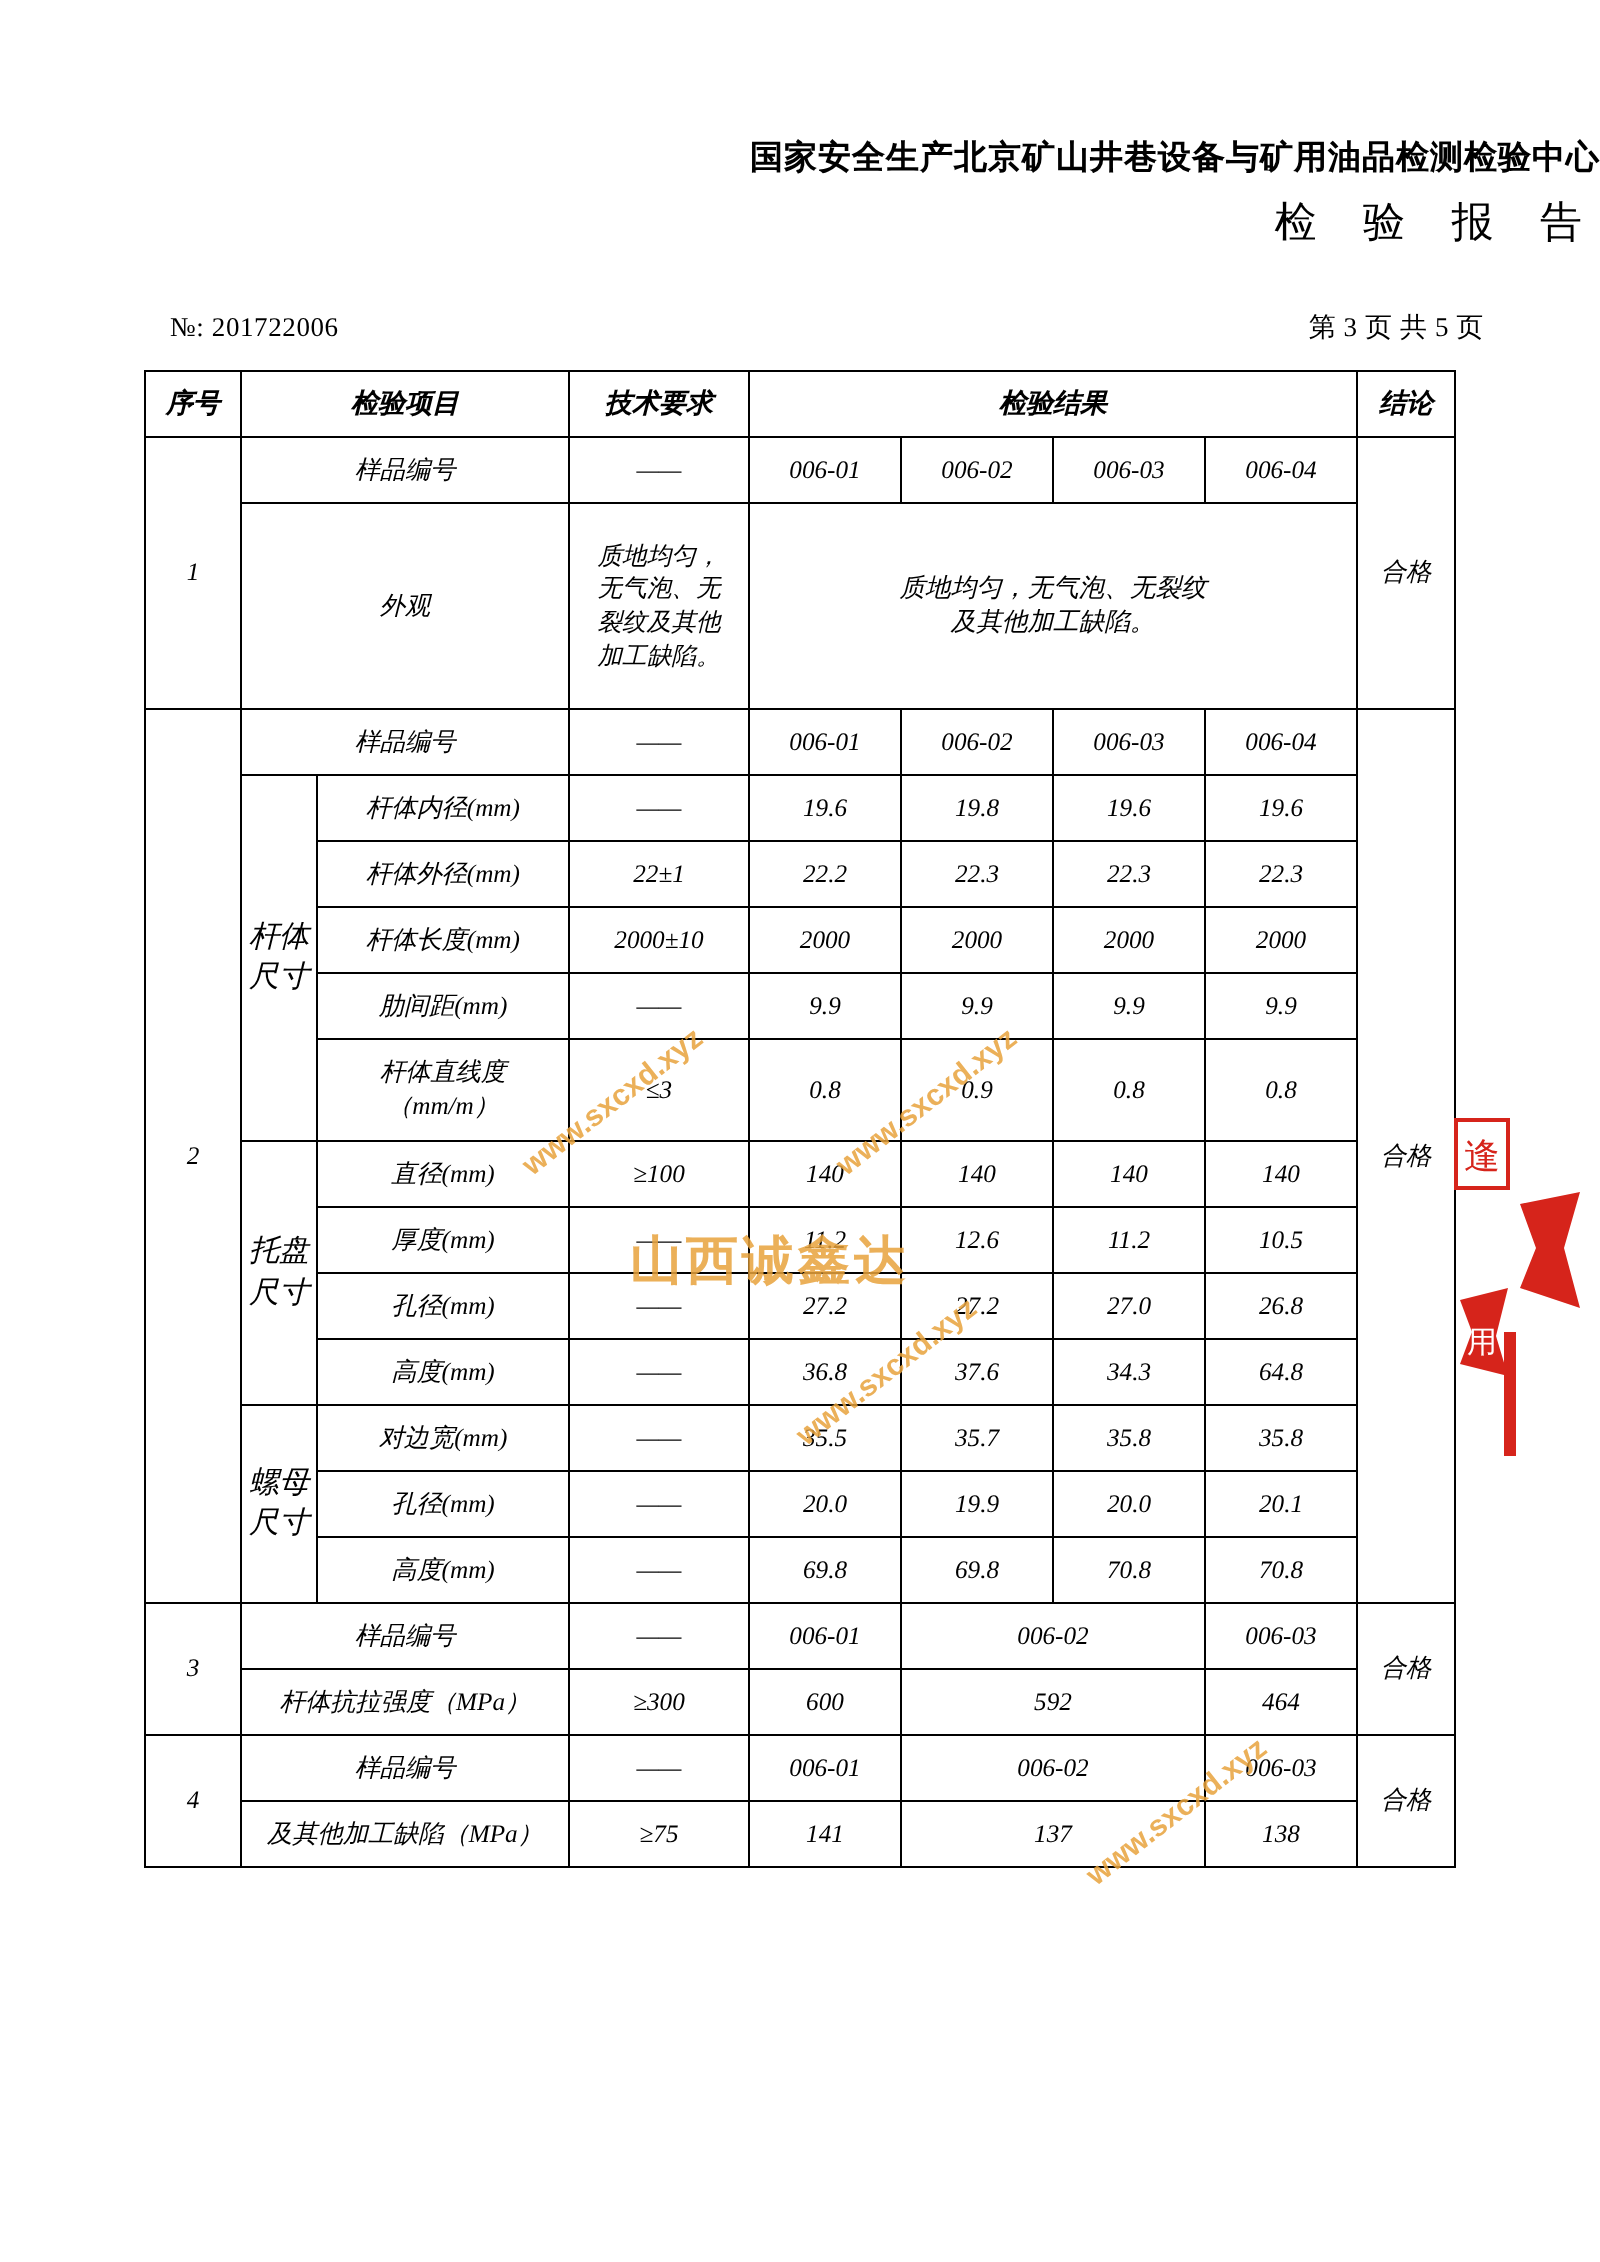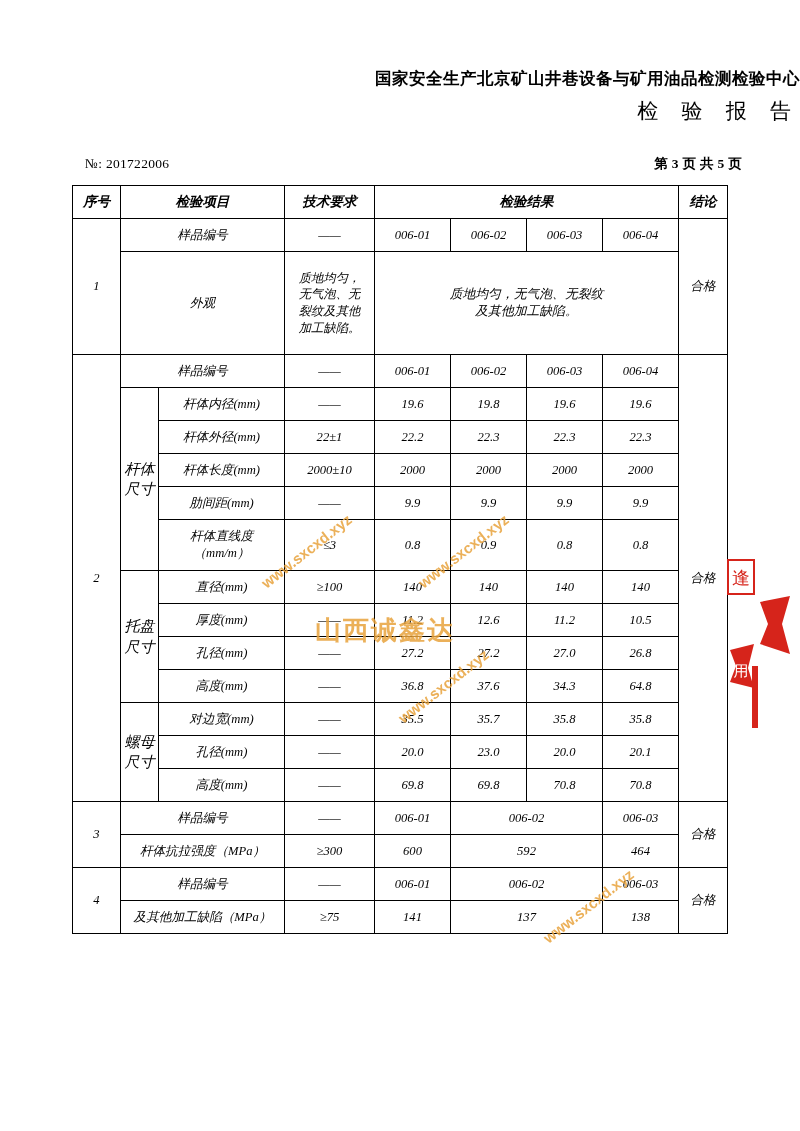--- a/index.html
+++ b/index.html
@@ -41,21 +41,20 @@
     align-items: baseline;
     margin: 30px 58px 6px 85px;
     font-size: 13.5px;
     gap: 20px;
   }
   .meta-left {
     letter-spacing: 0.3px;
   }
   .meta-right {
     letter-spacing: 0.3px;
-    font-weight: bold;
   }
   table.report {
     border-collapse: collapse;
     table-layout: fixed;
     margin: 12px auto;
     width: 655px;
     font-size: 12.6px;
     font-style: italic;
   }
   table.report td {
@@ -263,21 +262,21 @@
         <td>——</td>
         <td>35.5</td>
         <td>35.7</td>
         <td>35.8</td>
         <td>35.8</td>
       </tr>
       <tr>
         <td class="tall">孔径(mm)</td>
         <td>——</td>
         <td>20.0</td>
-        <td>23.0</td>
+        <td>19.9</td>
         <td>20.0</td>
         <td>20.1</td>
       </tr>
       <tr>
         <td class="tall">高度(mm)</td>
         <td>——</td>
         <td>69.8</td>
         <td>69.8</td>
         <td>70.8</td>
         <td>70.8</td>

